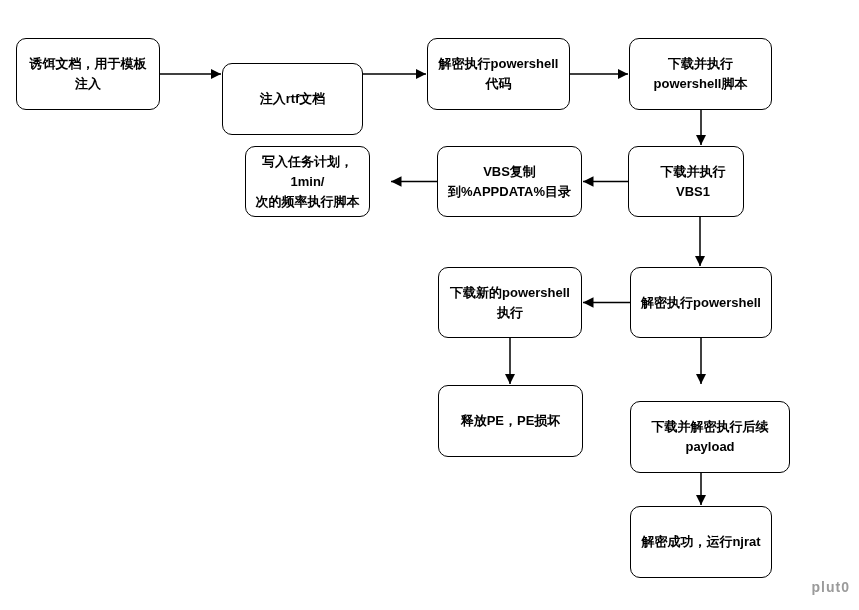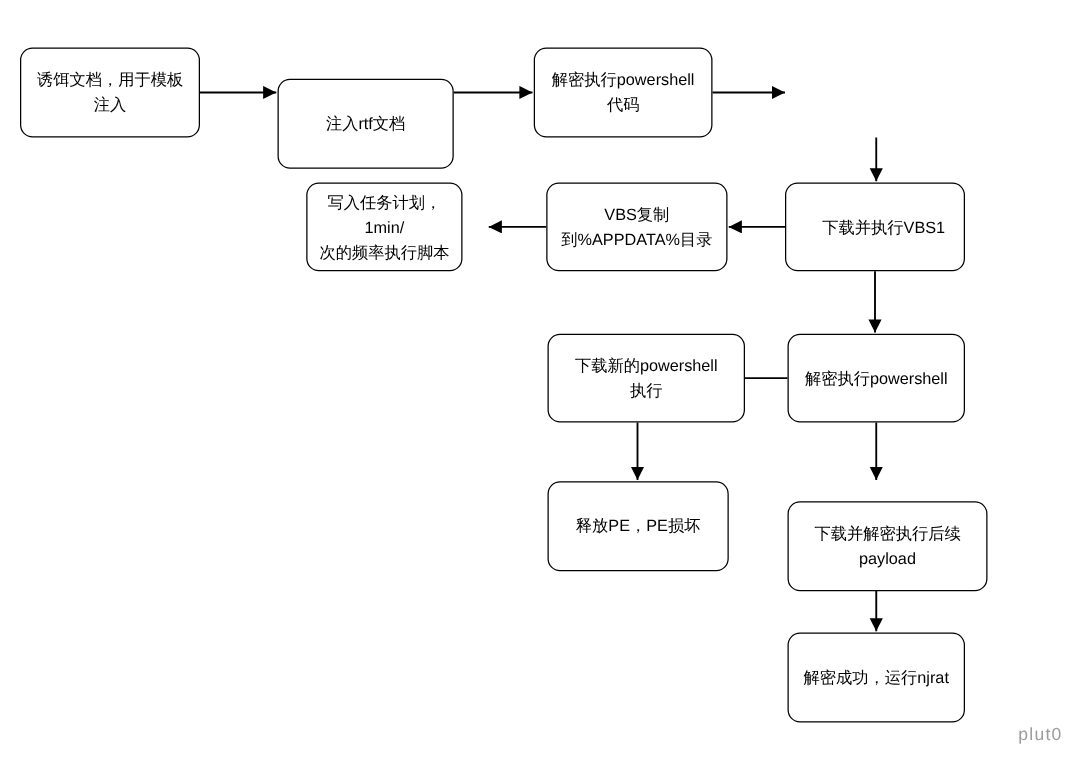--- a/index.html
+++ b/index.html
@@ -7,20 +7,21 @@
     padding: 0;
     background: #ffffff;
   }
   .canvas {
     position: relative;
     width: 859px;
     height: 610px;
     background: #ffffff;
     font-family: "Liberation Sans", "DejaVu Sans", sans-serif;
     overflow: hidden;
+    font-weight: bold;
   }
   .edges-layer {
     position: absolute;
     left: 0;
     top: 0;
     width: 859px;
     height: 610px;
     pointer-events: none;
   }
   .node {
@@ -39,22 +40,22 @@
     justify-content: center;
     padding: 2px 6px;
   }
   
   .n1  { left: 16px;  top: 38px;  width: 144px; height: 72px; }
   .n2  { left: 222px; top: 38px;  width: 141px; height: 72px; margin-top: 25px; }
   .n3  { left: 427px; top: 38px;  width: 143px; height: 72px; }
   .n4  { left: 629px; top: 38px;  width: 143px; height: 72px; }
   .n5  { left: 245px; top: 146px; width: 125px; height: 71px; }
   .n6  { left: 437px; top: 146px; width: 145px; height: 71px; }
-  .n7  { left: 628px; top: 146px; width: 144px; height: 71px; padding-left: 20px; }
-  .n8  { left: 438px; top: 267px; width: 158px; height: 71px; }
+  .n7  { left: 628px; top: 146px; width: 116px; height: 71px; padding-left: 20px; }
+  .n8  { left: 438px; top: 267px; width: 144px; height: 71px; }
   .n9  { left: 630px; top: 267px; width: 142px; height: 71px; }
   .n10 { left: 438px; top: 385px; width: 145px; height: 72px; text-align: right; }
   .n11 { left: 630px; top: 401px; width: 160px; height: 72px; }
   .n12 { left: 630px; top: 506px; width: 142px; height: 72px; }
   .watermark {
     position: absolute;
     right: 9px;
     bottom: 15px;
     font-size: 14px;
     letter-spacing: 1px;
@@ -83,20 +84,22 @@
     <line x1="510" y1="338" x2="510" y2="384" stroke="#000000" stroke-width="1.5" marker-end="url(#arrowhead)"></line>
     <line x1="701" y1="338" x2="701" y2="384" stroke="#000000" stroke-width="1.5" marker-end="url(#arrowhead)"></line>
     <line x1="701" y1="457" x2="701" y2="505" stroke="#000000" stroke-width="1.5" marker-end="url(#arrowhead)"></line>
   </svg>
 
   <div class="node n1">诱饵文档，用于模板
 注入</div>
   <div class="node n2">注入rtf文档</div>
   <div class="node n3">解密执行powershell
 代码</div>
+  <div class="node n4">下载并执行
+powershell脚本</div>
   <div class="node n5">写入任务计划，1min/
 次的频率执行脚本</div>
   <div class="node n6">VBS复制
 到%APPDATA%目录</div>
   <div class="node n7">下载并执行VBS1</div>
   <div class="node n8">下载新的powershell
 执行</div>
   <div class="node n9">解密执行powershell</div>
   <div class="node n10">释放PE，PE损坏</div>
   <div class="node n11">下载并解密执行后续

